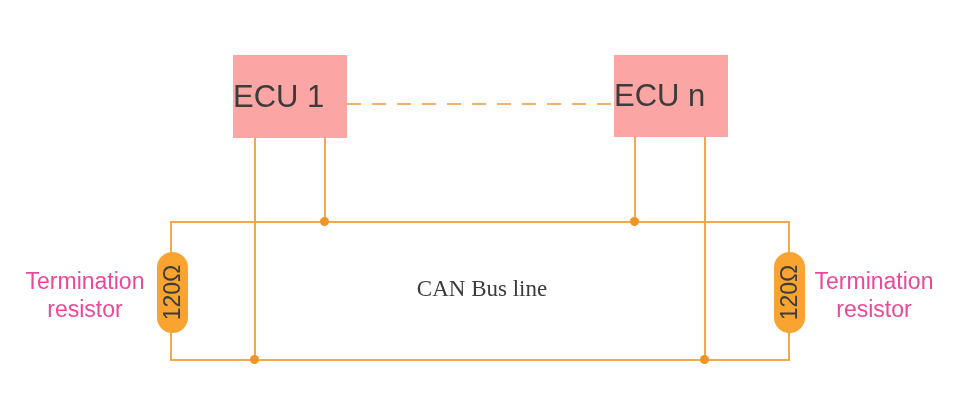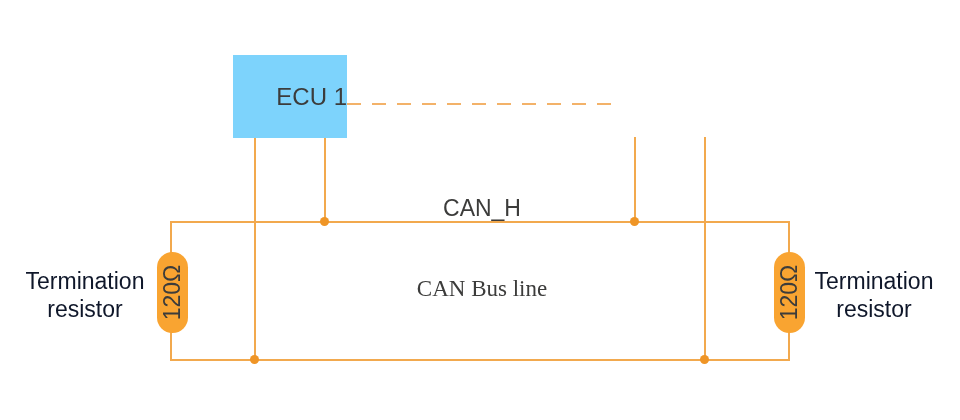--- a/index.html
+++ b/index.html
@@ -12,25 +12,25 @@
     position: relative;
     width: 960px;
     height: 420px;
     background: #ffffff;
     overflow: hidden;
     color: #3c3c3b;
   }
   
   .ecu-box {
     position: absolute;
-    background: #7dd3fc;
+    background: #fca5a5;
     display: flex;
     align-items: center;
-    justify-content: flex-end;
-    font-size: 24px;
+    justify-content: flex-start;
+    font-size: 31px;
     color: #3c3c3b;
   }
   .ecu1 { left: 233px; top: 55px; width: 114px; height: 83px; }
   .ecun { left: 614px; top: 55px; width: 114px; height: 82px; }
 
   
   .dashed-wire {
     position: absolute;
     left: 347px; top: 103px;
     width: 267px; height: 2px;
@@ -98,35 +98,38 @@
     font-size: 23px;
     color: #3c3c3b;
     text-align: center;
   }
   .can-h-label   { left: 382px; top: 195px; width: 200px; }
   .can-bus-label { left: 382px; top: 276px; width: 200px; font-family: Liberation Serif, serif; }
   .can-l-label   { left: 382px; top: 332px; width: 200px; }
   .term-label {
     position: absolute;
     font-size: 23px;
-    color: #0f172a;
+    color: #ec4899;
     text-align: center;
     line-height: 28px;
     width: 150px;
   }
   .term-left  { left: 10px;  top: 267px; }
   .term-right { left: 799px; top: 267px; }
 </style>
 </head>
 <body>
 
 <div class="canvas">
 
   <div class="ecu-box ecu1">
     <span>ECU 1</span>
+  </div>
+  <div class="ecu-box ecun">
+    <span>ECU n</span>
   </div>
 
   <div class="dashed-wire"></div>
 
   <div class="bus-rect"></div>
 
   <div class="leg leg-ecu1-left"></div>
   <div class="leg leg-ecu1-right"></div>
   <div class="leg leg-ecun-left"></div>
   <div class="leg leg-ecun-right"></div>
@@ -136,21 +139,20 @@
   <div class="dot dot-l-ecu1"></div>
   <div class="dot dot-l-ecun"></div>
 
   <div class="resistor-pill pill-left">
     <span class="resistor-value">120Ω</span>
   </div>
   <div class="resistor-pill pill-right">
     <span class="resistor-value">120Ω</span>
   </div>
 
-  <div class="label can-h-label">CAN_H</div>
   <div class="label can-bus-label">CAN Bus line</div>
 
   <div class="term-label term-left">
     <div>Termination</div>
     <div>resistor</div>
   </div>
   <div class="term-label term-right">
     <div>Termination</div>
     <div>resistor</div>
   </div>

